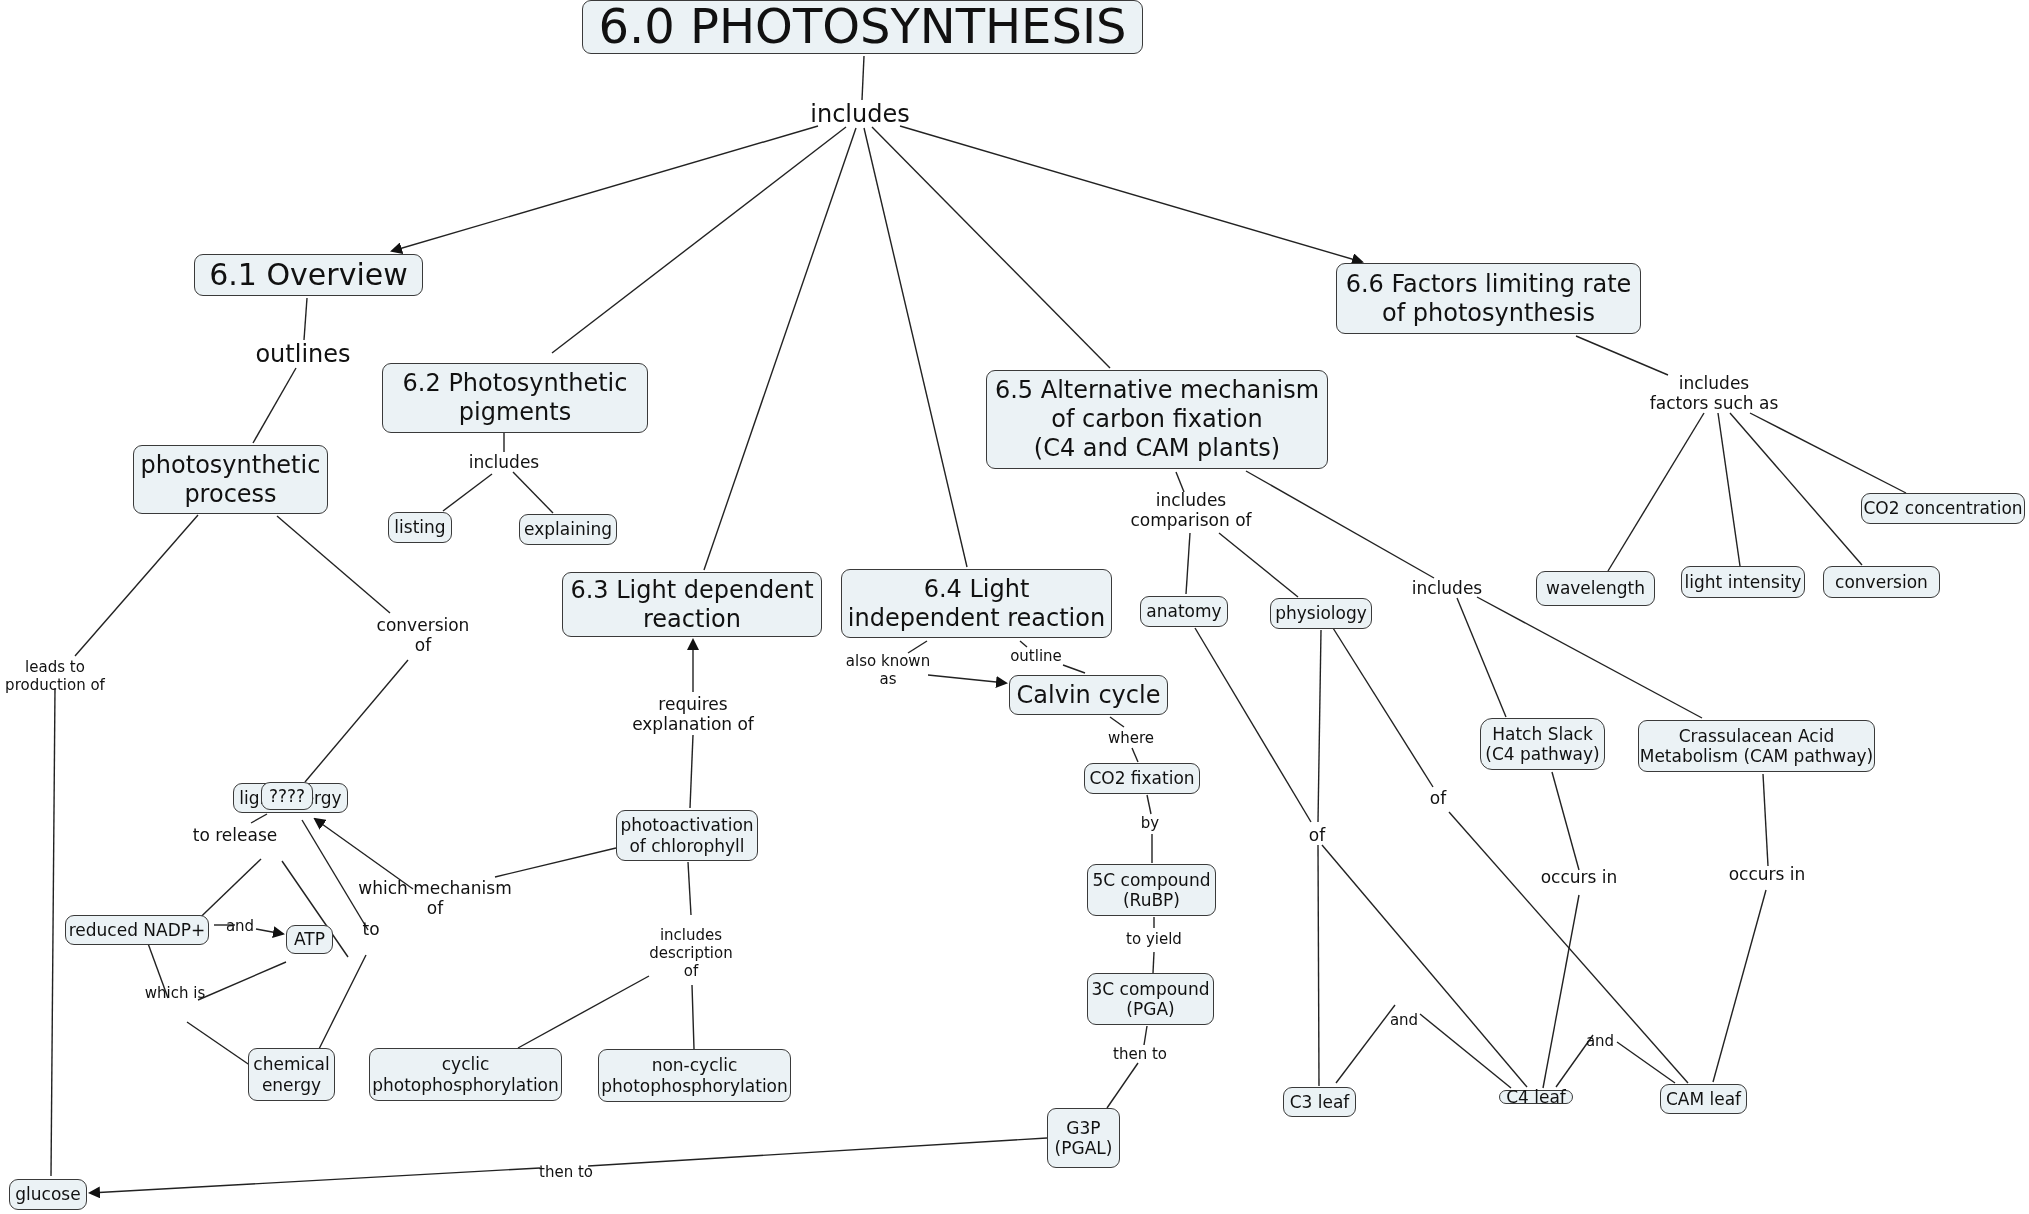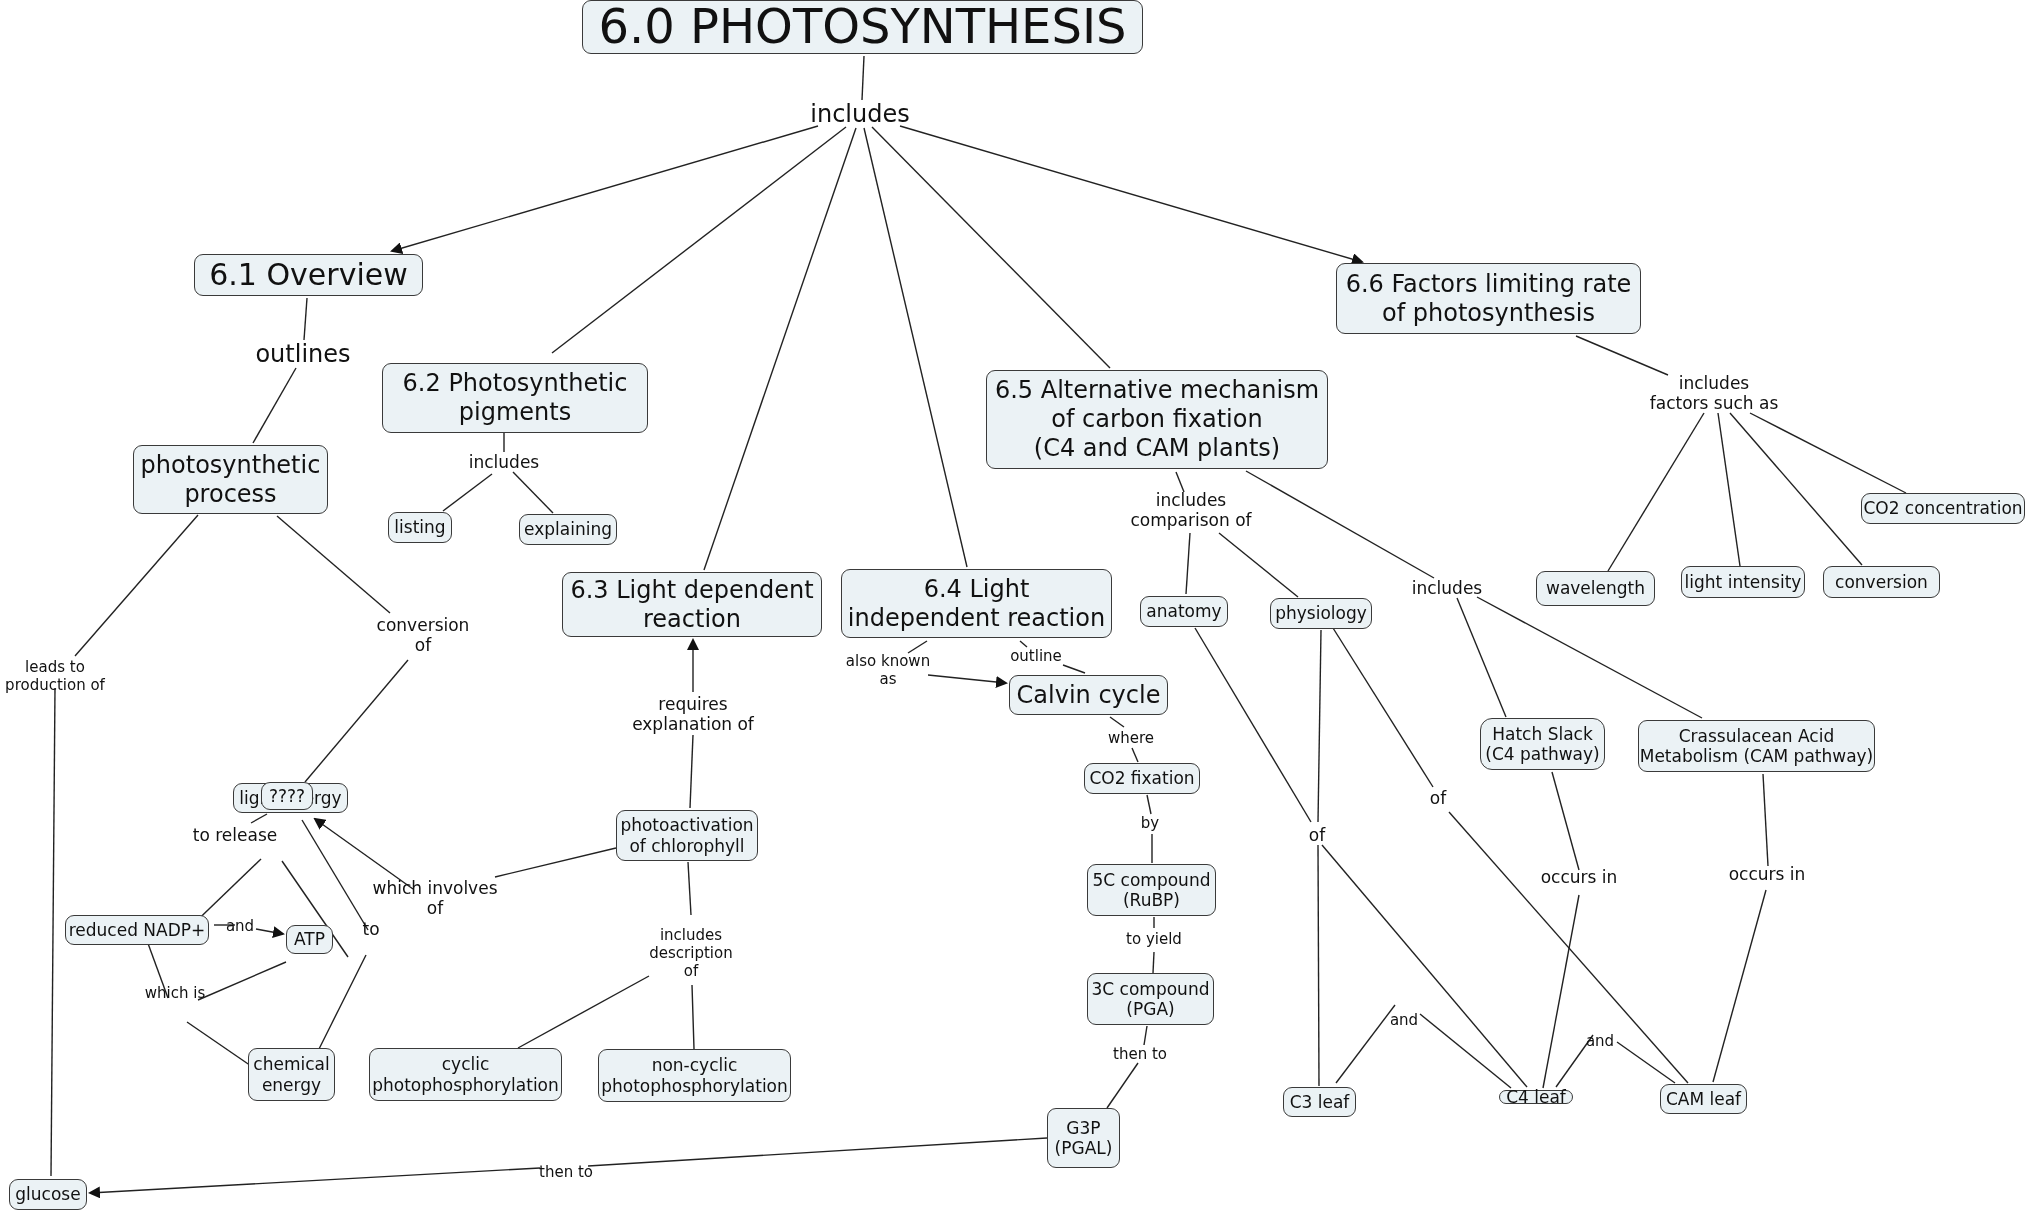--- a/index.html
+++ b/index.html
@@ -172,21 +172,21 @@
 <div class="lbl f-l" style="left:303px;top:354px;">outlines</div>
 <div class="lbl f-s" style="left:504px;top:462px;">includes</div>
 <div class="lbl f-xs" style="left:55px;top:676px;">leads to
 production of</div>
 <div class="lbl f-s" style="left:423px;top:635px;">conversion
 of</div>
 <div class="lbl f-s" style="left:235px;top:835px;">to release</div>
 <div class="lbl f-xs" style="left:240px;top:926px;">and</div>
 <div class="lbl f-xs" style="left:175px;top:993px;">which is</div>
 <div class="lbl f-s" style="left:371px;top:929px;">to</div>
-<div class="lbl f-s" style="left:435px;top:898px;">which involves
+<div class="lbl f-s" style="left:435px;top:898px;">which mechanism
 of</div>
 <div class="lbl f-s" style="left:693px;top:714px;">requires
 explanation of</div>
 <div class="lbl f-xs" style="left:691px;top:953px;">includes
 description
 of</div>
 <div class="lbl f-xs" style="left:888px;top:670px;">also known
 as</div>
 <div class="lbl f-xs" style="left:1036px;top:656px;">outline</div>
 <div class="lbl f-xs" style="left:1131px;top:738px;">where</div>

